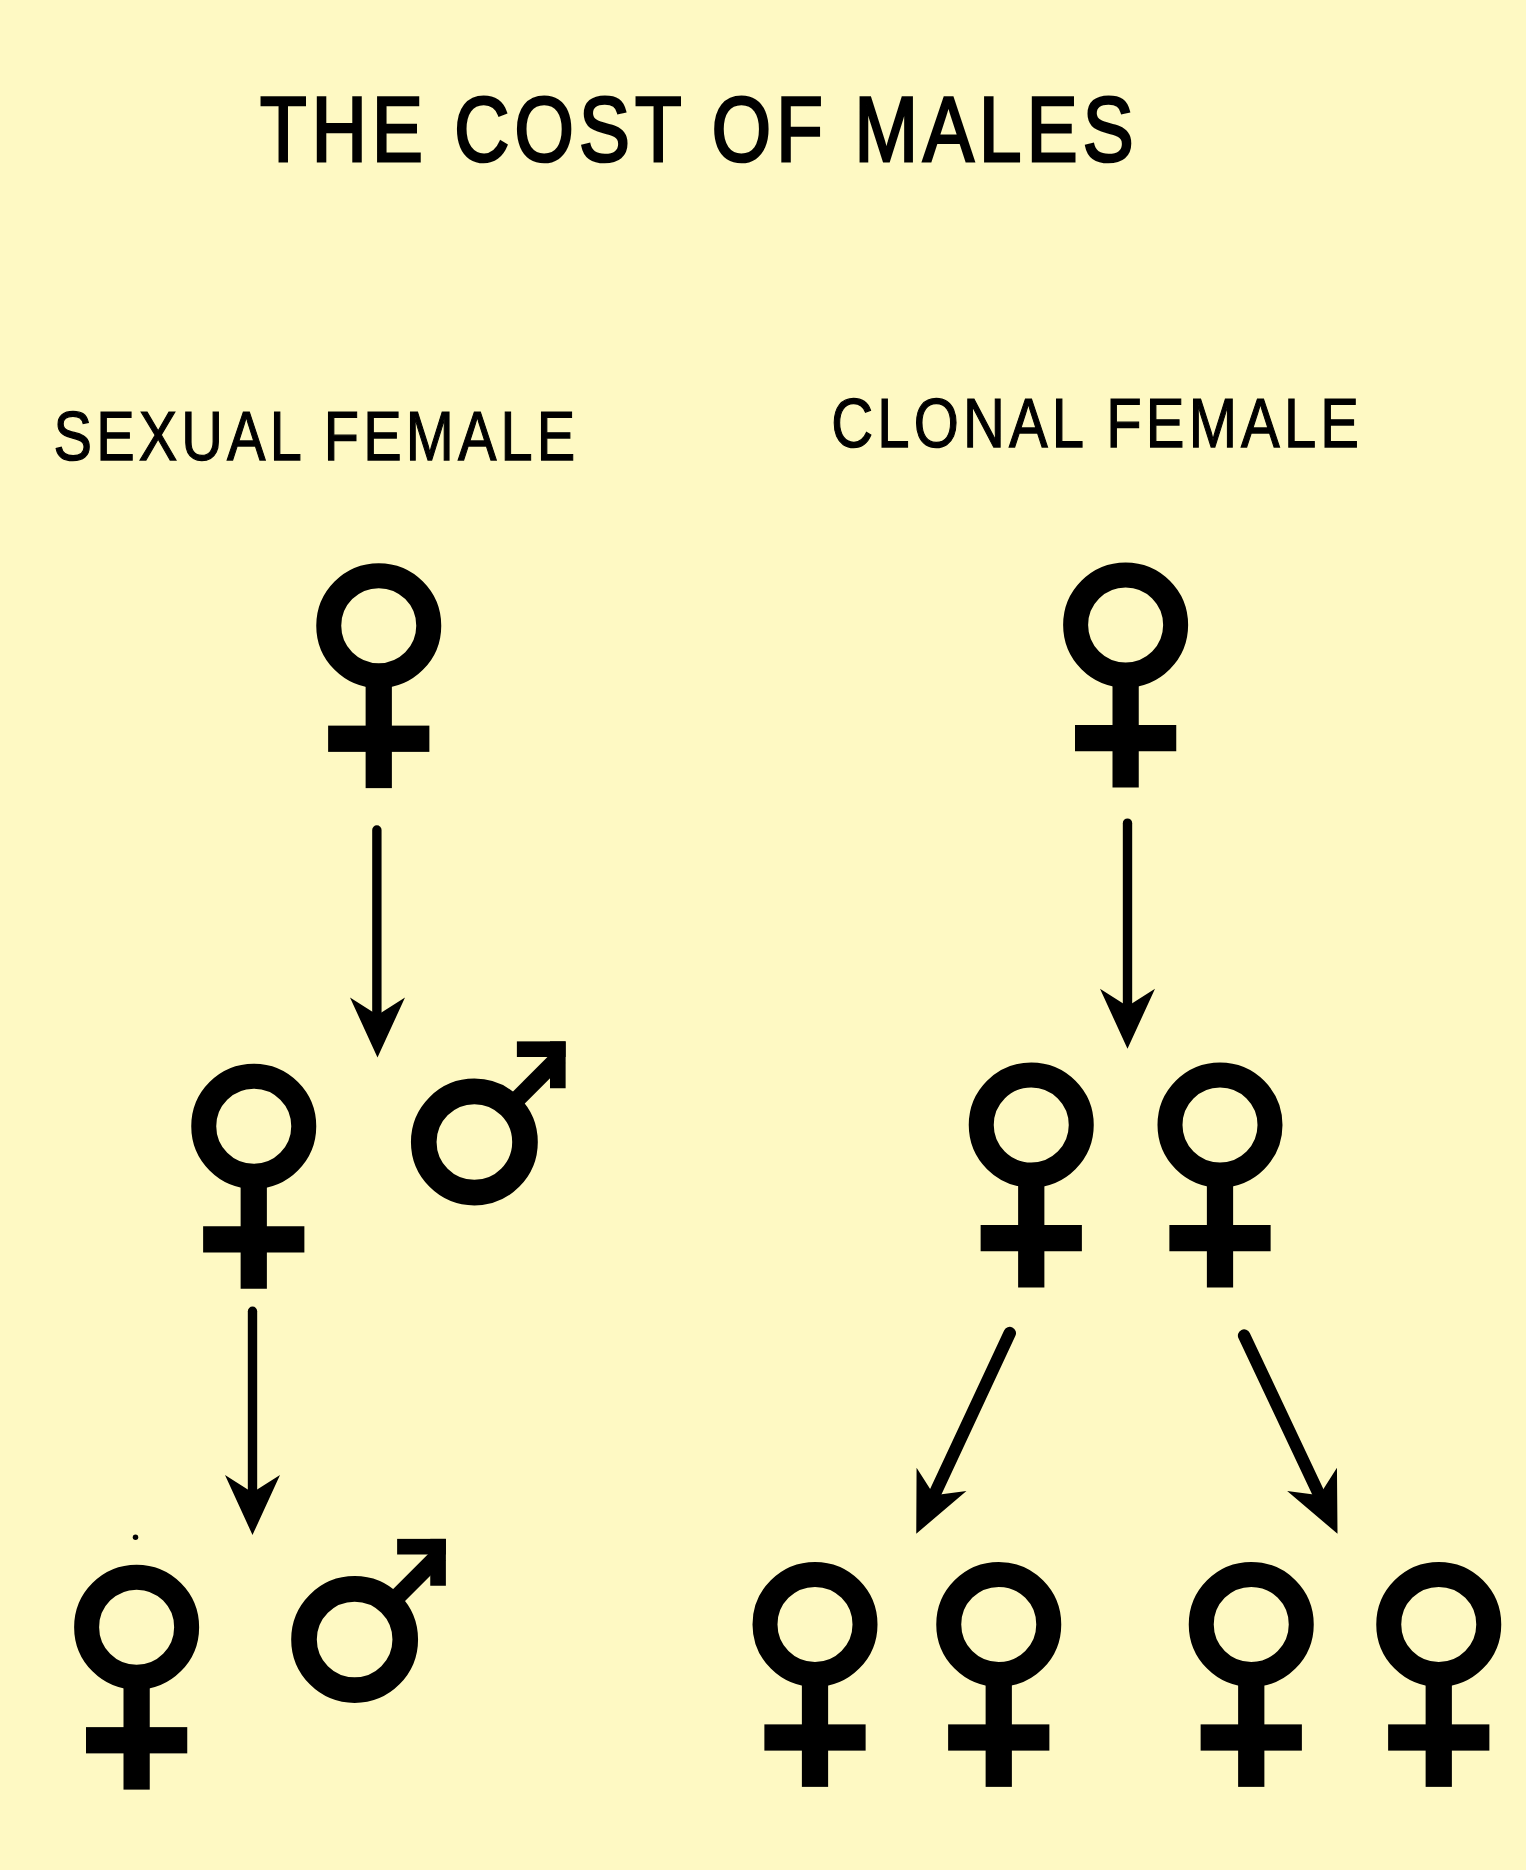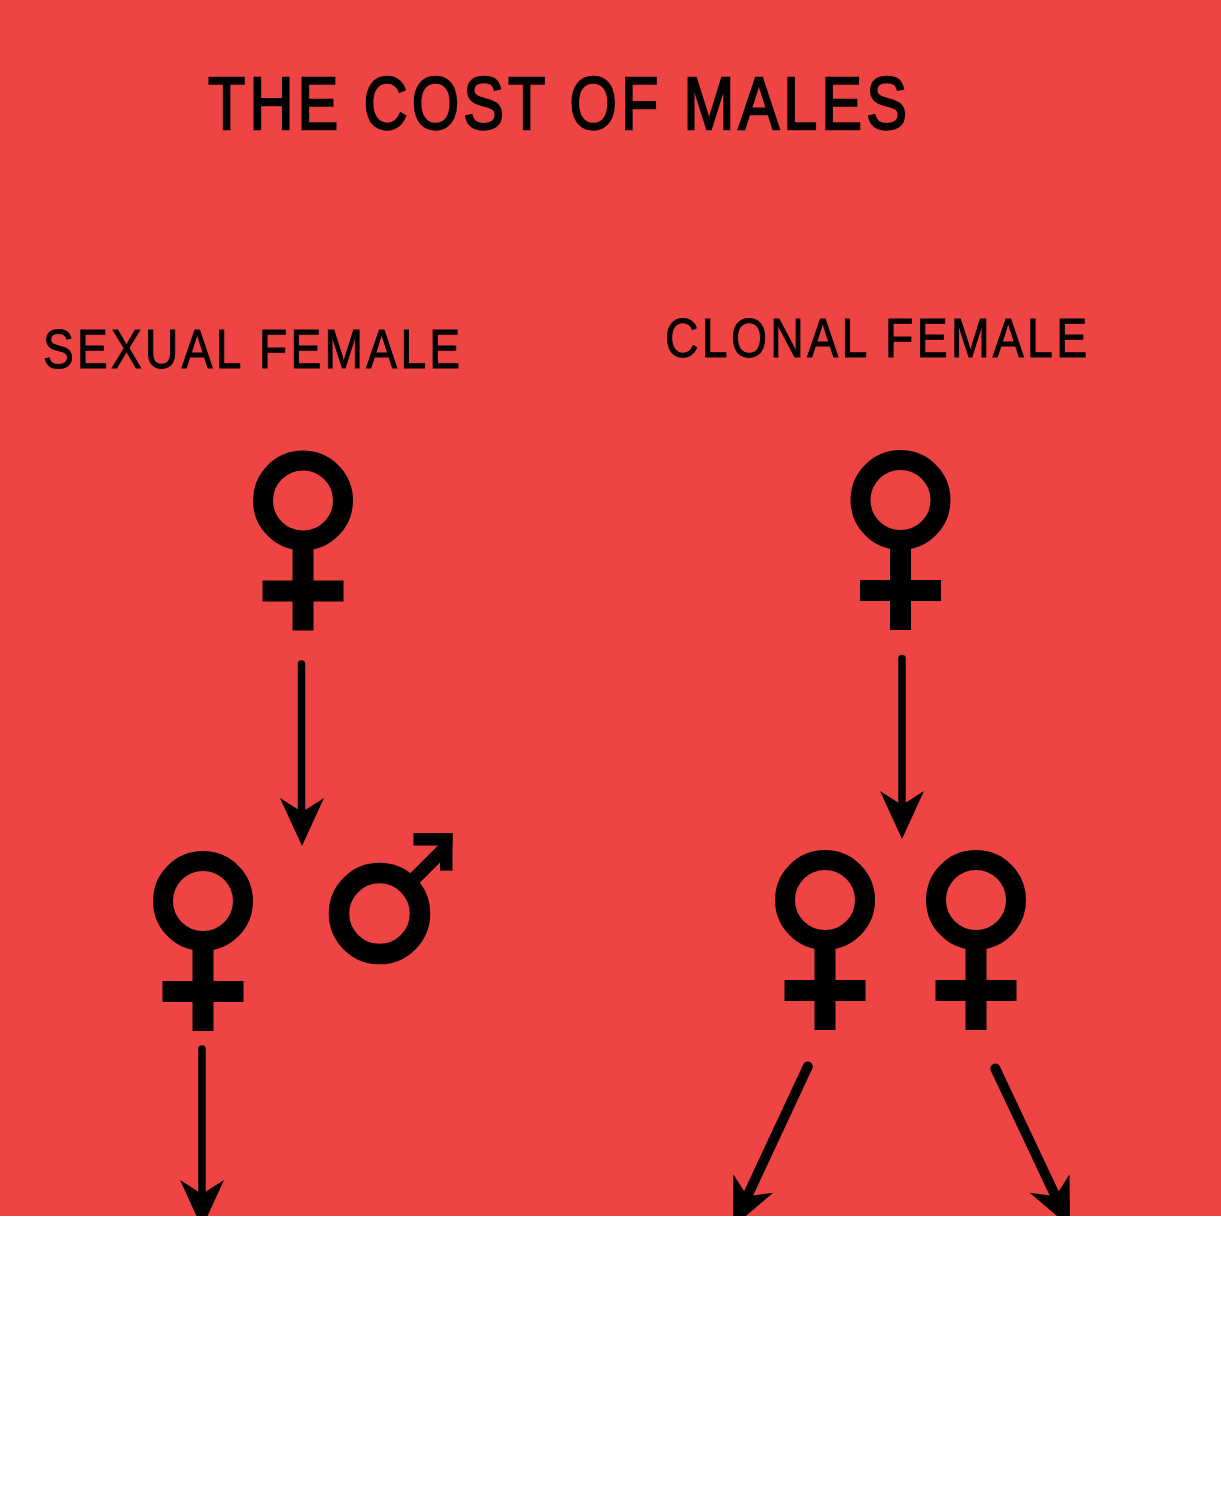--- a/index.html
+++ b/index.html
@@ -1,16 +1,16 @@
 <!DOCTYPE html>
 <html><head>
 <meta charset="utf-8">
 <style>
   html,body{margin:0;padding:0;background:#fff;}
-  #page{position:relative;width:1221px;height:1216px;background:#ef4444;overflow:hidden;}
+  #page{position:relative;width:1221px;height:1496px;background:#fef9c3;overflow:hidden;}
   svg{display:block;}
   text{font-family:"Liberation Sans",sans-serif;fill:#000;}
 </style>
 </head>
 <body>
 <div id="page">
 <svg width="1221" height="1496" viewBox="0 0 1221 1496" xmlns="http://www.w3.org/2000/svg">
   <defs>
     <g id="female">
       <circle r="40" fill="none" stroke="#000" stroke-width="20"></circle>

